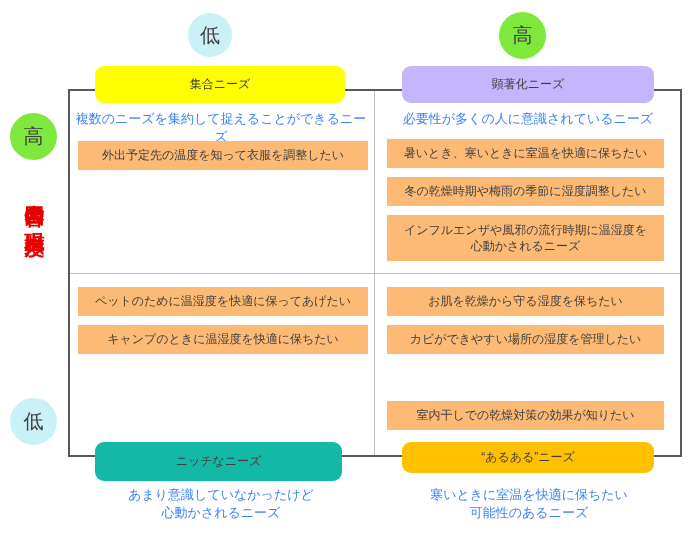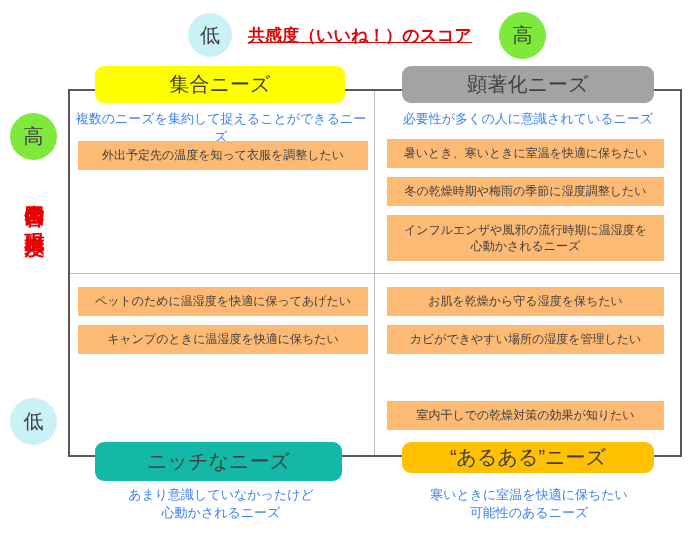--- a/index.html
+++ b/index.html
@@ -66,25 +66,25 @@
     width: 100%; height: 1px;
     background: #bfbfbf;
   }
   .qheader {
     position: absolute;
     z-index: 2;
     border-radius: 9px;
     display: flex;
     align-items: center;
     justify-content: center;
-    font-size: 20px;
+    font-size: 12px;
     color: #404040;
   }
   .qh-tl { left: 95px;  top: 66px;  width: 250px; height: 37px; background: #ffff00; }
-  .qh-tr { left: 402px; top: 66px;  width: 252px; height: 37px; background: #a3a3a3; }
+  .qh-tr { left: 402px; top: 66px;  width: 252px; height: 37px; background: #c4b5fd; }
   .qh-bl { left: 95px;  top: 442px; width: 247px; height: 39px; background: #14b8a6; }
   .qh-br { left: 402px; top: 442px; width: 252px; height: 31px; background: #ffc000; }
   .desc {
     position: absolute;
     font-size: 13px;
     color: #3b82f6;
     text-align: center;
     white-space: pre-line;
     line-height: 1.35;
   }
@@ -118,21 +118,20 @@
   .br-4 { top: 401px; }
 </style>
 </head>
 <body>
 
 <div class="canvas">
 
   <div class="circle c-cyan top-low">
     <span>低</span>
   </div>
-  <div class="axis-title-top">共感度（いいね！）のスコア</div>
   <div class="circle c-green top-high">
     <span>高</span>
   </div>
 
   <div class="circle c-green left-high">
     <span>高</span>
   </div>
   <div class="axis-title-left">自由回答の出現頻度</div>
   <div class="circle c-cyan left-low">
     <span>低</span>

